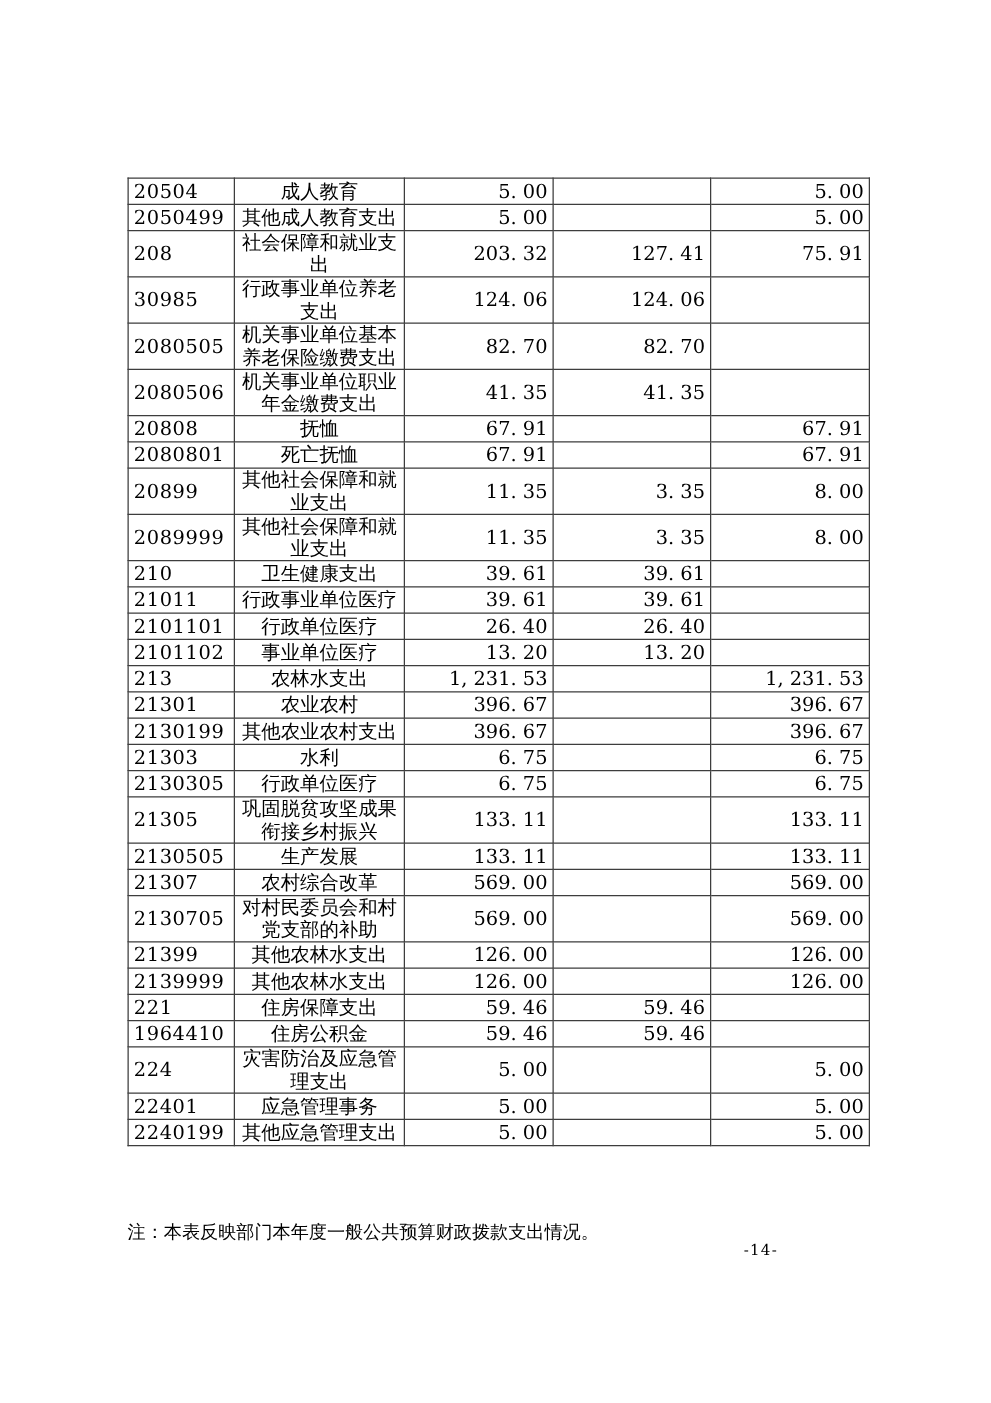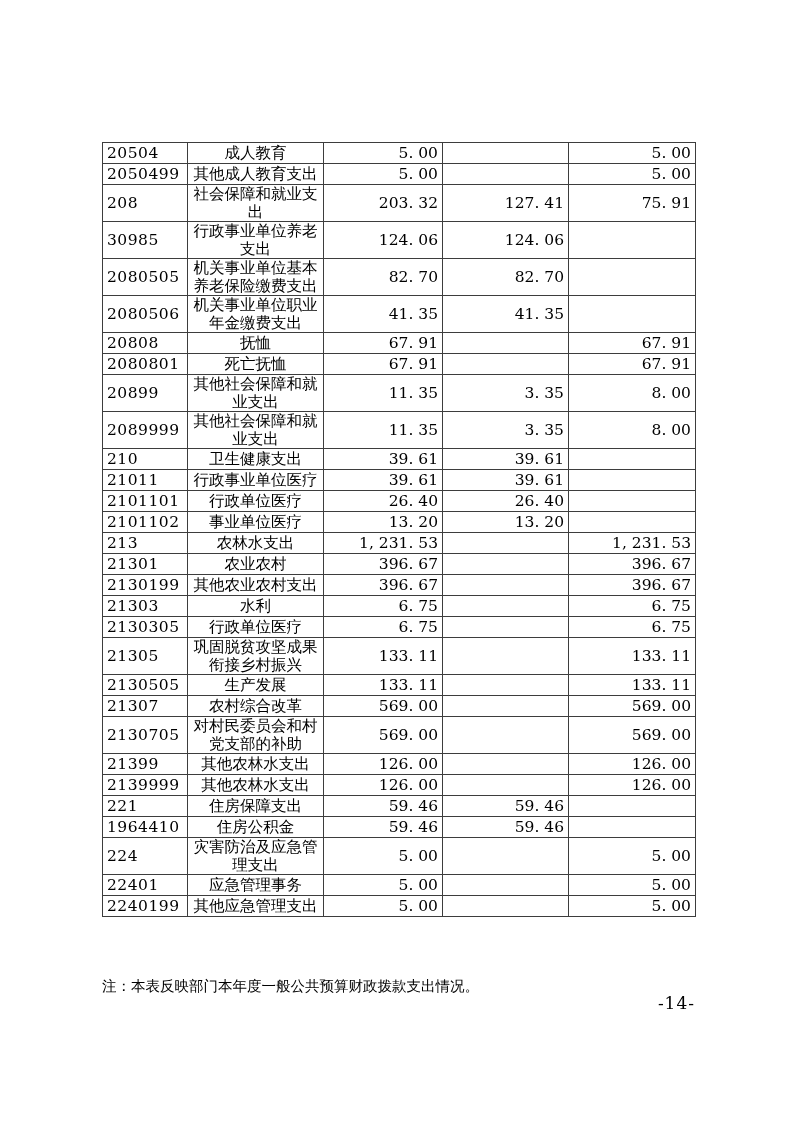--- a/index.html
+++ b/index.html
@@ -52,22 +52,21 @@
     width: 560px;
     font-size: 14.5px;
     line-height: 18px;
     margin-top: 36px;
   }
   .page-number {
     position: absolute;
     left: 595px;
     top: 993px;
     width: 100px;
-    text-align: right;
-    font-size: 17px;
+    font-size: 12px;
     letter-spacing: 1px;
   }
 </style>
 </head>
 <body>
 
 <div class="page">
 
   <table class="budget-table">
     <colgroup>

